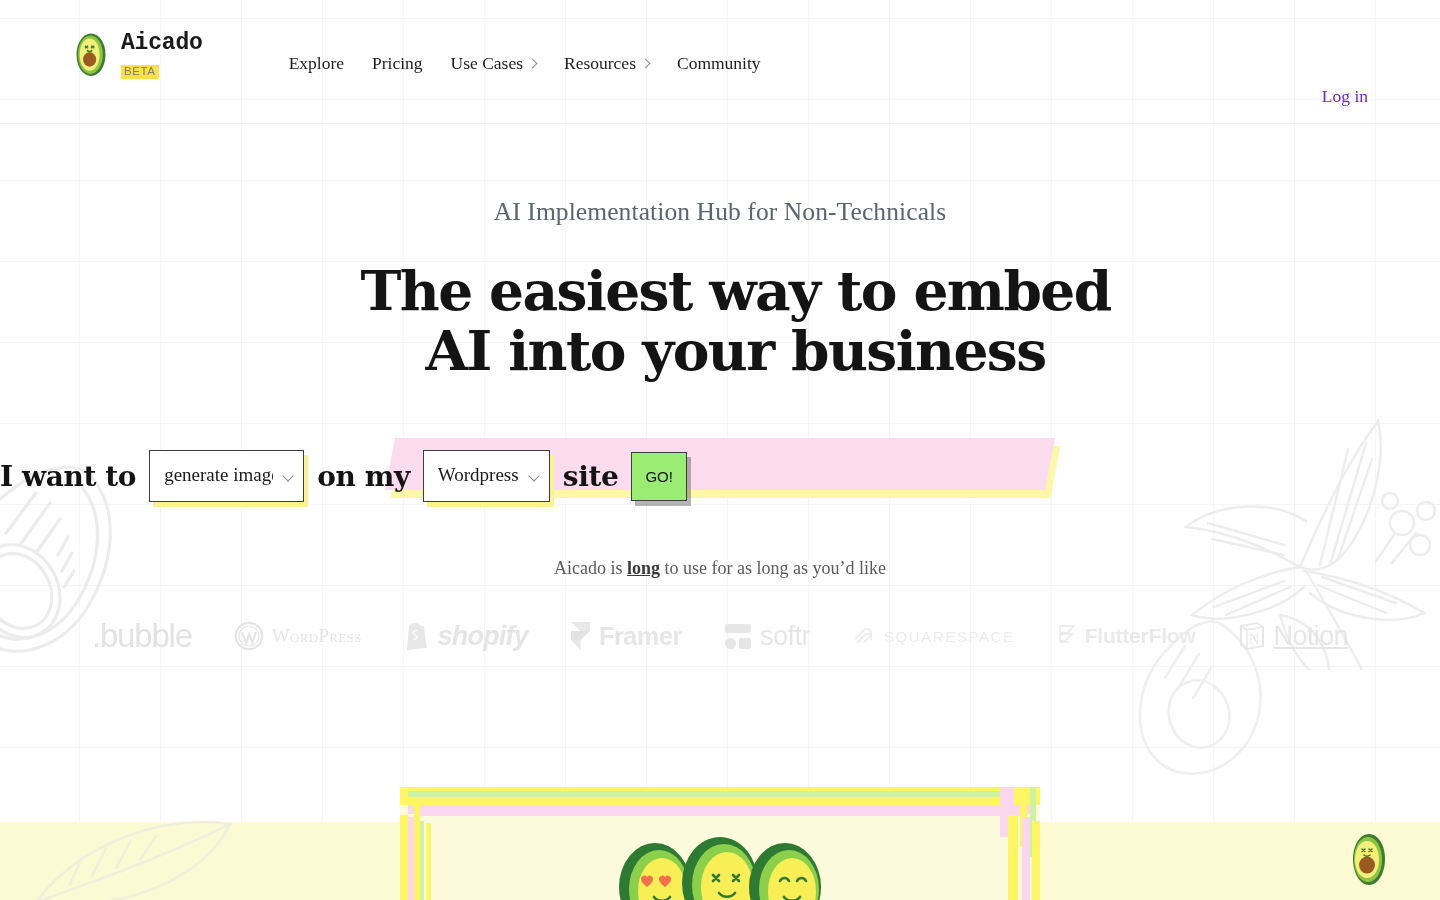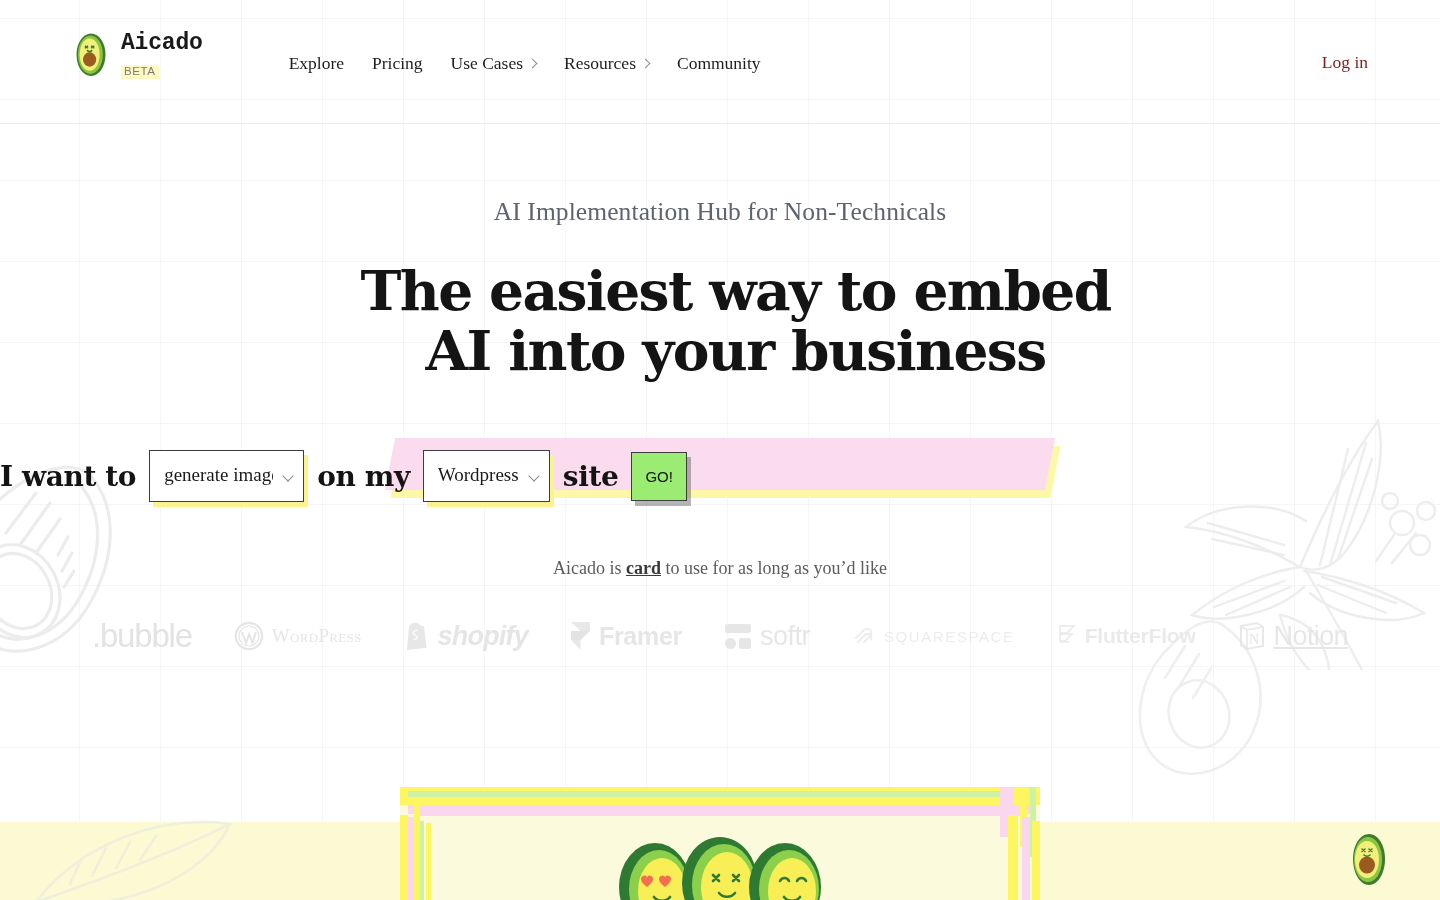--- a/index.html
+++ b/index.html
@@ -81,21 +81,21 @@
     color: #1a1a1a;
     letter-spacing: -0.2px;
     font-family: Liberation Mono, monospace;
   }
   .brand-beta {
     display: inline-block;
     margin-top: 10px;
     font-size: 11.5px;
     letter-spacing: 0.6px;
     color: #7b7b7b;
-    background: #fef9c3;
+    background: #fde047;
     padding: 1px 3px;
     font-family: "Liberation Sans", sans-serif;
   }
 
   .nav {
     display: flex;
     align-items: flex-start;
     gap: 0;
     margin-top: 49px;
     margin-left: 72px;
@@ -121,23 +121,24 @@
 
   .header-right {
     margin-left: auto;
     display: flex;
     align-items: flex-start;
     gap: 26px;
     margin-top: 44px;
   }
   .login-link {
     font-size: 17.5px;
-    color: #7f1d1d;
+    color: #6d28d9;
     cursor: pointer;
     padding-top: 8px;
+    margin-top: 34px;
   }
   .cta-wrap { position: relative; text-align: center; }
   .cta-btn {
     position: relative;
     display: inline-block;
     background: #fbd9ee;
     border: 1.6px solid #4a4a4a;
     box-shadow: 5px 5px 0 #fbf59b;
     color: #111;
     font-size: 17px;
@@ -472,21 +473,21 @@
           <i class="sel-caret"></i>
         </span>
 
         <span class="builder-word">site</span>
 
         <button class="go-btn">GO!</button>
       </div>
     </div>
 
     <div class="free-note">
-      <span>Aicado is </span><b>card</b><span> to use for as long as you’d like</span>
+      <span>Aicado is </span><b>long</b><span> to use for as long as you’d like</span>
     </div>
 
     <div class="logos">
 
       <span class="logo">
         <span class="lg-bubble">.bubble</span>
       </span>
 
       <span class="logo">
         <svg width="30" height="30" viewBox="0 0 30 30">

